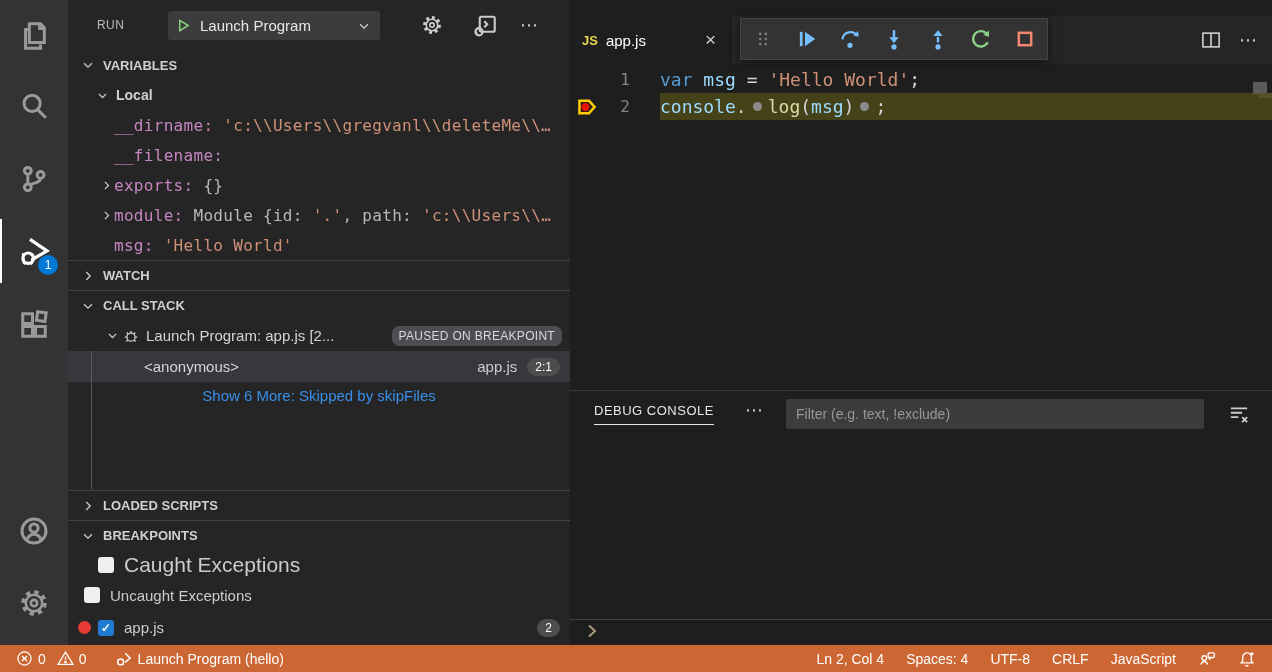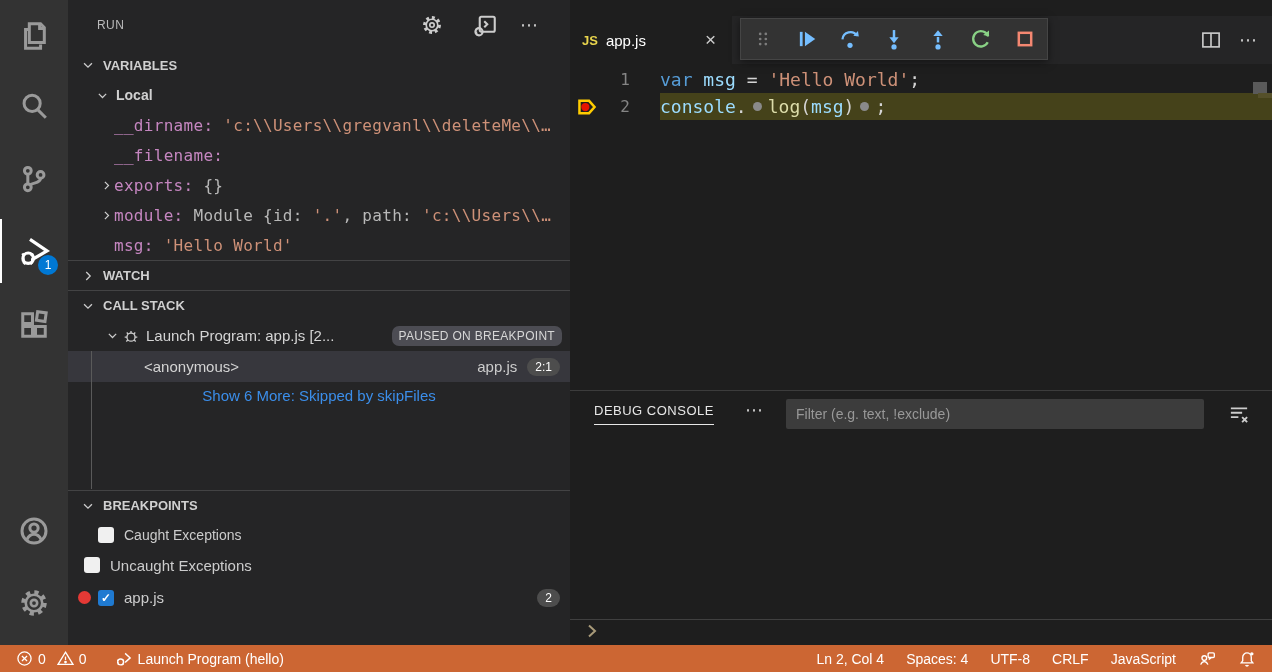--- a/index.html
+++ b/index.html
@@ -168,20 +168,31 @@
           <circle cx="8" cy="8" r="5.6" stroke-width="2.4" stroke-dasharray="2.2 2.2"></circle>
           <circle cx="8" cy="8" r="4.4" stroke-width="1.4"></circle>
           <circle cx="8" cy="8" r="1.7" stroke-width="1.4"></circle>
         </svg>
     </div>
   </div>
 
   <div id="sidebar" class="abs">
     <div class="side-header">
       <span class="side-title">RUN</span>
+      <div class="cfg-select">
+        <svg width="15" height="15" viewBox="0 0 16 16" style="stroke:#89d185;fill:none;stroke-width:1.6;">
+            <path d="M4 2.5L13 8 4 13.5z"></path>
+          </svg>
+        <span class="lbl">Launch Program</span>
+        <span class="chev">
+            <svg width="14" height="14" viewBox="0 0 16 16">
+              <path d="M3.5 6l4.5 4.5L12.5 6"></path>
+            </svg>
+          </span>
+      </div>
       <div class="hdr-ico" style="left:351px;">
         <svg width="22" height="22" viewBox="0 0 16 16">
             <circle cx="8" cy="8" r="5.4" stroke-width="2.2" stroke-dasharray="2.1 2.1"></circle>
             <circle cx="8" cy="8" r="4.2" stroke-width="1.2"></circle>
             <circle cx="8" cy="8" r="1.6" stroke-width="1.2"></circle>
           </svg>
       </div>
       <div class="hdr-ico" style="left:404px;">
         <svg width="24" height="24" viewBox="0 0 16 16">
             <rect x="4.5" y="2.5" width="10" height="10" rx="1"></rect>
@@ -268,30 +279,38 @@
     <div class="row stack-row sel-row" style="height:31px;">
       <span style="margin-left:64px;">&lt;anonymous&gt;</span>
       <span style="margin-left:auto;color:#cccccc;">app.js</span>
       <span class="pill" style="margin:0 10px 0 10px;">2:1</span>
     </div>
     <div class="row" style="height:26px;justify-content:center;">
       <span class="link">Show 6 More: Skipped by skipFiles</span>
     </div>
     <div style="height:82px;"></div>
 
+    <div class="row bordered">
+      <span class="chev right" style="margin-left:12px;margin-right:7px;">
+          <svg width="14" height="14" viewBox="0 0 16 16">
+            <path d="M3.5 6l4.5 4.5L12.5 6"></path>
+          </svg>
+        </span>
+      <span class="sec-hdr">LOADED SCRIPTS</span>
+    </div>
 
     <div class="row bordered">
       <span class="chev" style="margin-left:12px;margin-right:7px;">
           <svg width="14" height="14" viewBox="0 0 16 16">
             <path d="M3.5 6l4.5 4.5L12.5 6"></path>
           </svg>
         </span>
       <span class="sec-hdr">BREAKPOINTS</span>
     </div>
-    <div class="row" style="padding-left:30px;font-size:14px;">
+    <div class="row" style="padding-left:30px;font-size:21px;">
       <span class="cb"></span>
       <span>Caught Exceptions</span>
     </div>
     <div class="row" style="padding-left:16px;font-size:15px;">
       <span class="cb"></span>
       <span>Uncaught Exceptions</span>
     </div>
     <div class="row" style="height:35px;padding-left:30px;font-size:15px;">
       <span class="bp-dot"></span>
       <span class="cb checked"></span>

